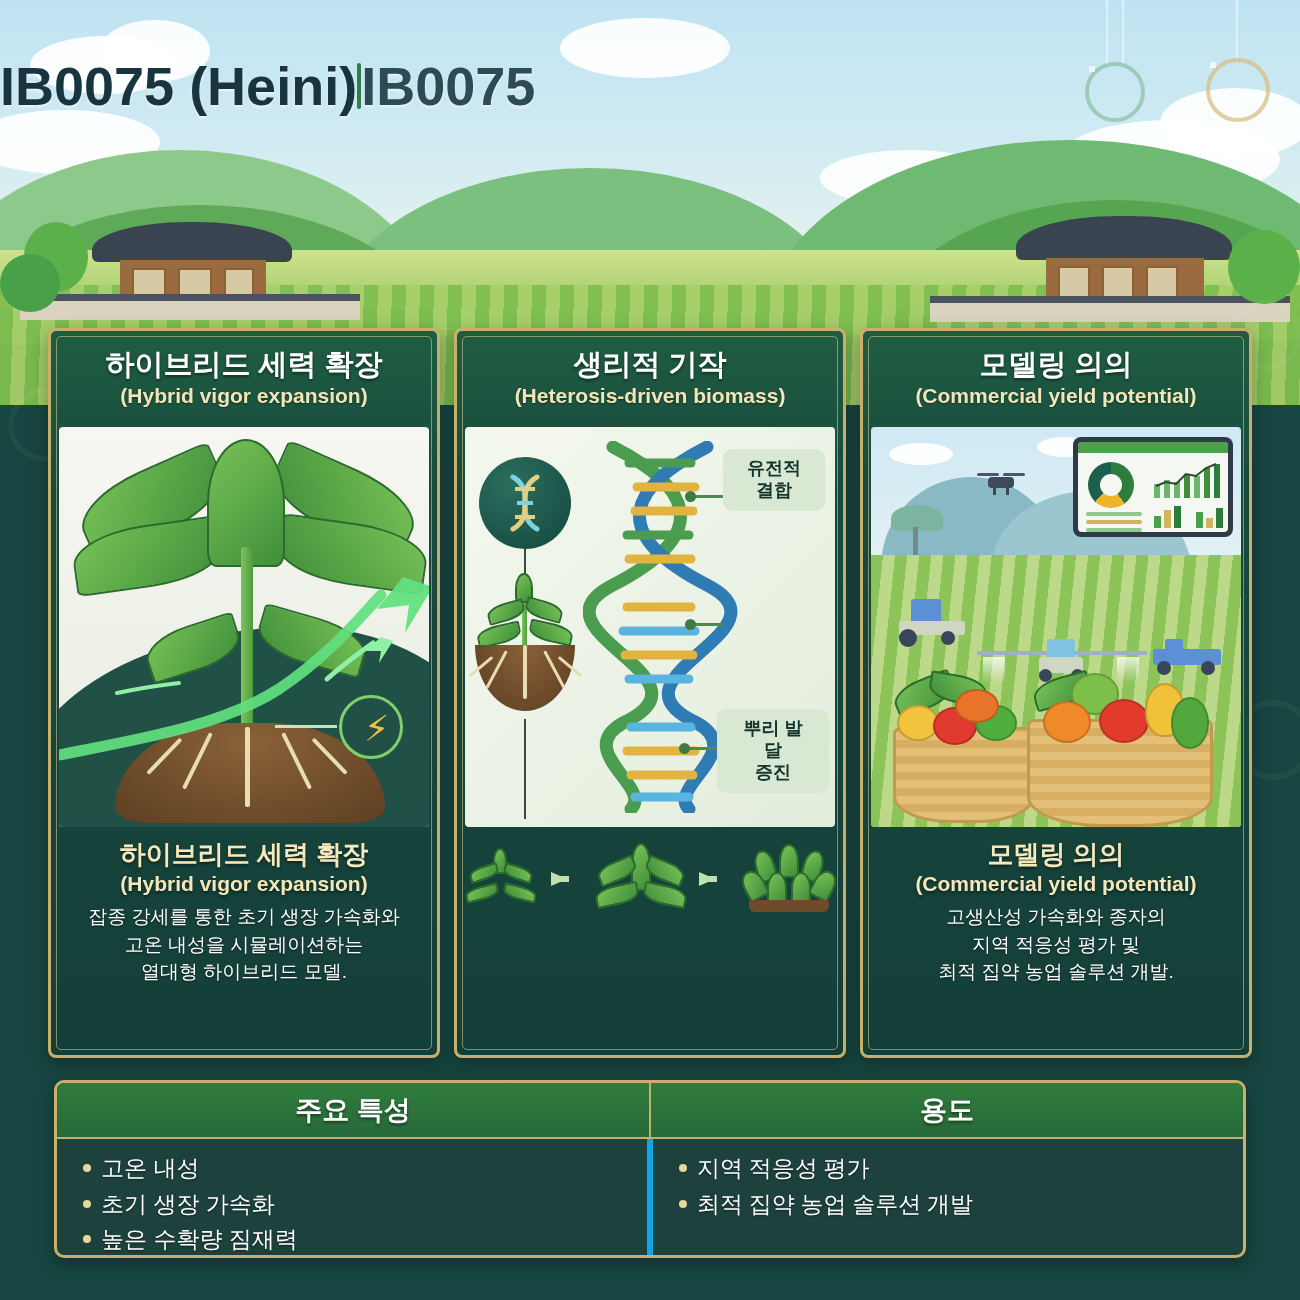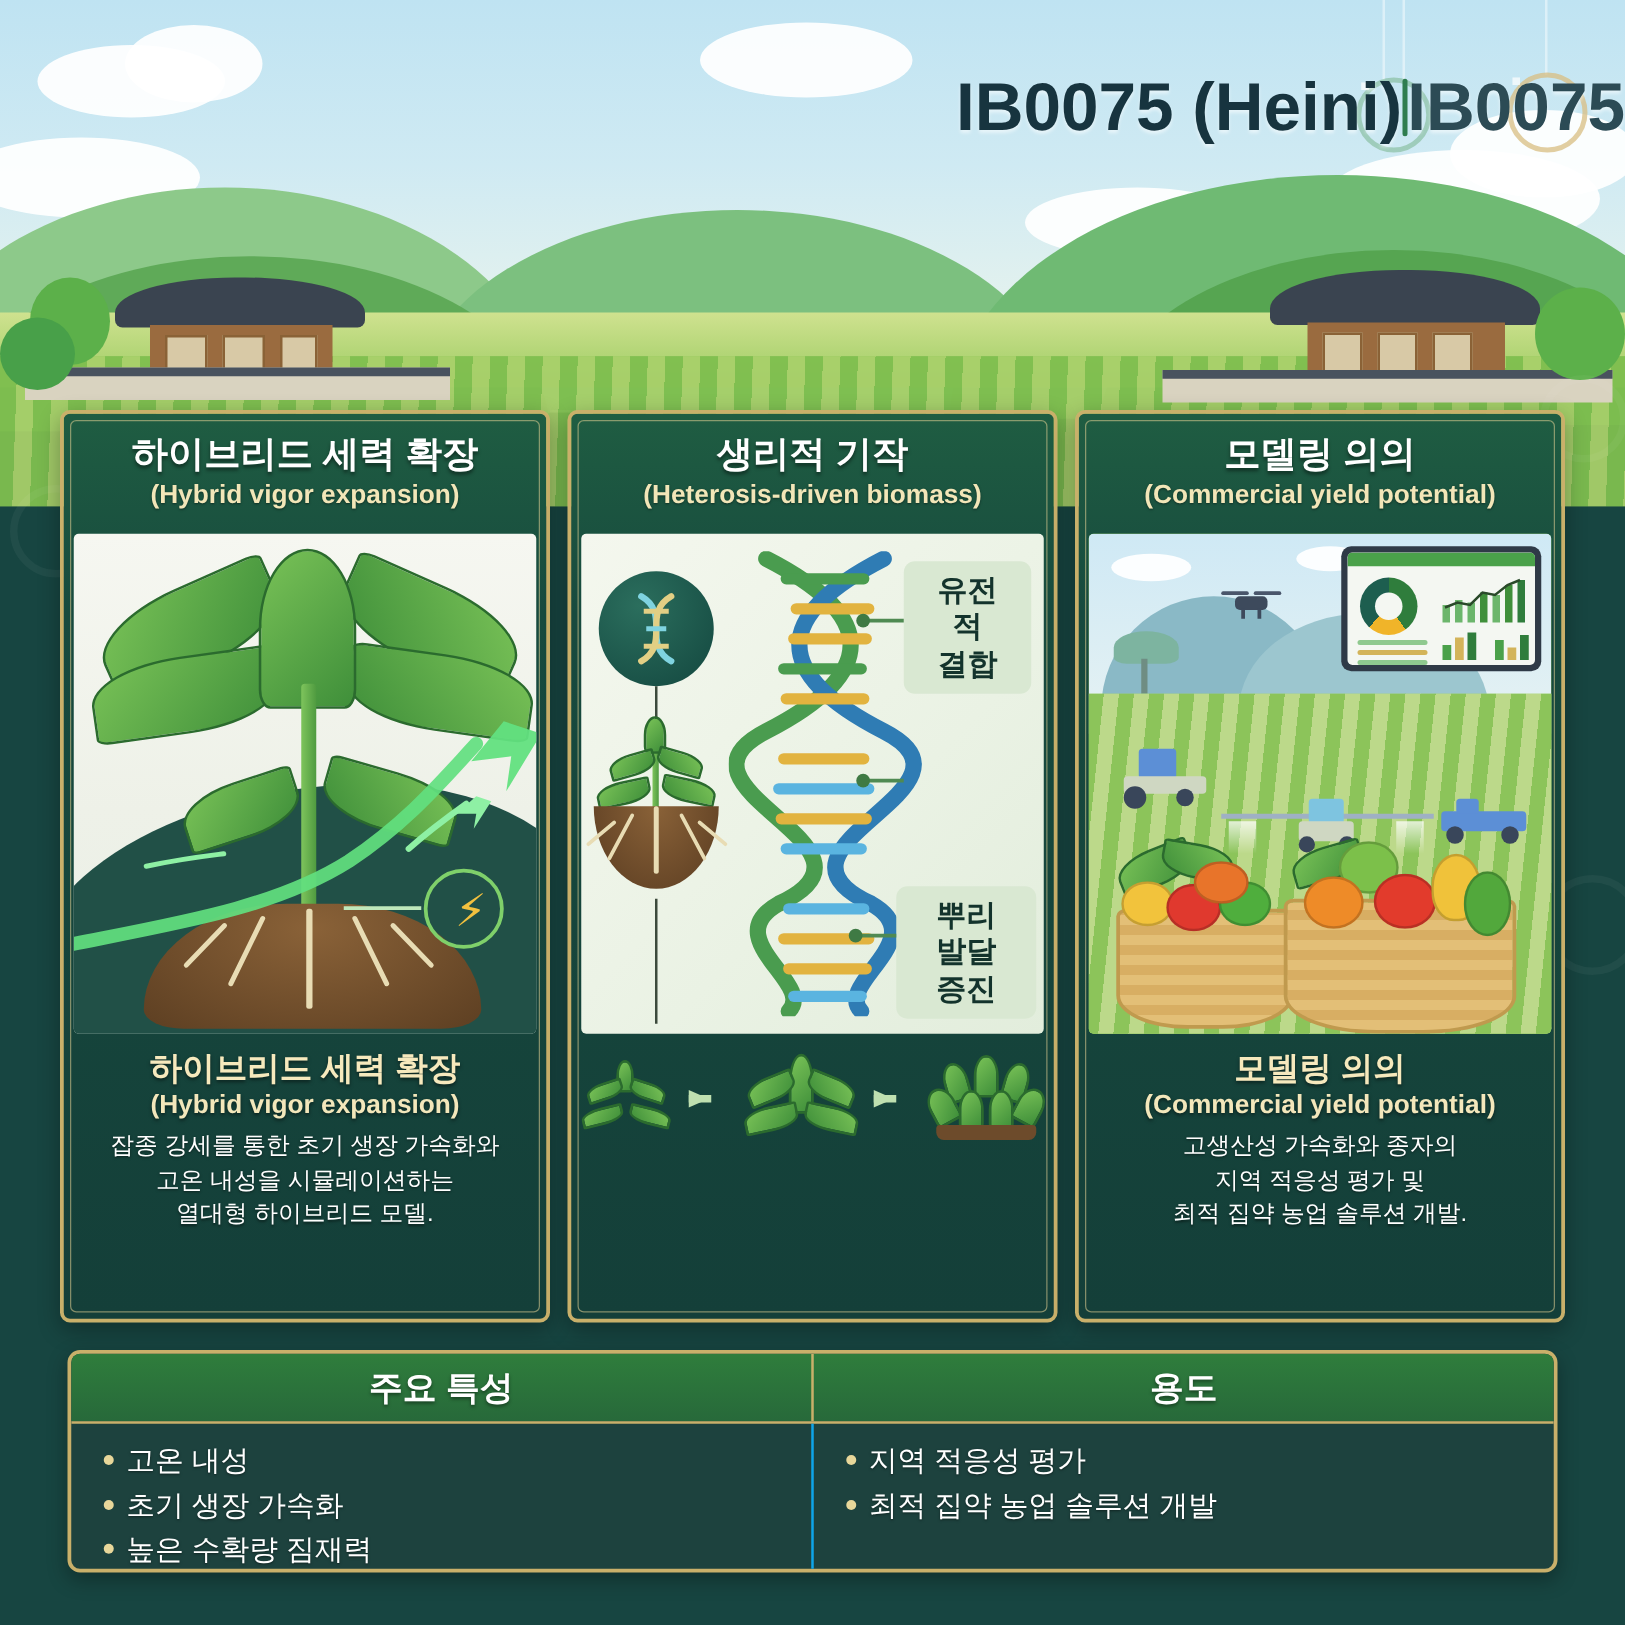--- a/index.html
+++ b/index.html
@@ -75,21 +75,21 @@
   }
   .title-line1 {
     font-size: 57px; font-weight: bold; color: #17343f;
     letter-spacing: -1px; line-height: 1.18;
     text-shadow: 0 2px 3px rgba(255,255,255,.55);
   }
   .title-line2 {
     font-size: 54px; font-weight: bold; color: #17343f;
     line-height: 1.2; margin-top: 2px;
     text-shadow: 0 2px 3px rgba(255,255,255,.55);
-    display: flex; align-items: center; justify-content: flex-end; 
+    display: flex; align-items: center; justify-content: flex-start; 
   }
   .title-code { color: #2c4b55; font-weight: bold; }
   .title-sep {
     display:inline-block; width: 4px; height: 46px;
     background: #2f7d4f; border-radius: 2px;
   }
 
   
   .panels {
     position: absolute; left: 48px; top: 328px;
@@ -168,21 +168,21 @@
   .th {
     flex: 1; display: flex; align-items: center; justify-content: center;
     font-size: 27px; font-weight: bold; color: #ffffff;
     text-shadow: 0 2px 3px rgba(0,0,0,.45);
   }
   .th + .th { border-left: 2px solid #c9b06a; }
   .tbody { display: flex; height: 119px; }
   .td {
     flex: 1; padding: 12px 26px;
   }
-  .td + .td { border-left: 2px solid #0ea5e9; }
+  .td + .td { border-left: 6px solid #0ea5e9; font-family: Liberation Serif, serif; }
   .bullet-row {
     display: flex; align-items: baseline; gap: 10px;
     font-size: 23px; color: #ffffff; line-height: 1.55;
     text-shadow: 0 1px 2px rgba(0,0,0,.5);
   }
   .dot {
     width: 8px; height: 8px; border-radius: 50%;
     background: #e8d79a; flex: 0 0 auto; transform: translateY(-4px);
   }
 
@@ -212,21 +212,21 @@
   }
   .bolt {
     position:absolute; left:22px; top:13px; font-size:36px; color:#f3c13f;
     line-height:1;
   }
 
   .dna-wrap { position:absolute; left:118px; top:14px; width:160px; height:372px; }
 
   .callout {
     position:absolute; background:#d9e8d2; border-radius:9px;
-    color:#13332c; font-weight:bold; font-size:24px; text-align:center;
+    color:#13332c; font-weight:bold; font-size:18px; text-align:center;
     line-height:1.22; padding:9px 18px; white-space: pre-line;
   }
   .callout-line { position:absolute; height:3px; background:#4f8a52; }
   .callout-node { position:absolute; width:11px; height:11px; border-radius:50%; background:#3f7a44; }
 
   .badge-circle {
     position:absolute; left:14px; top:30px; width:92px; height:92px;
     border-radius:50%; background: radial-gradient(circle at 35% 30%, #2b6e5d, #13473f);
   }
   .seedling-pot {

